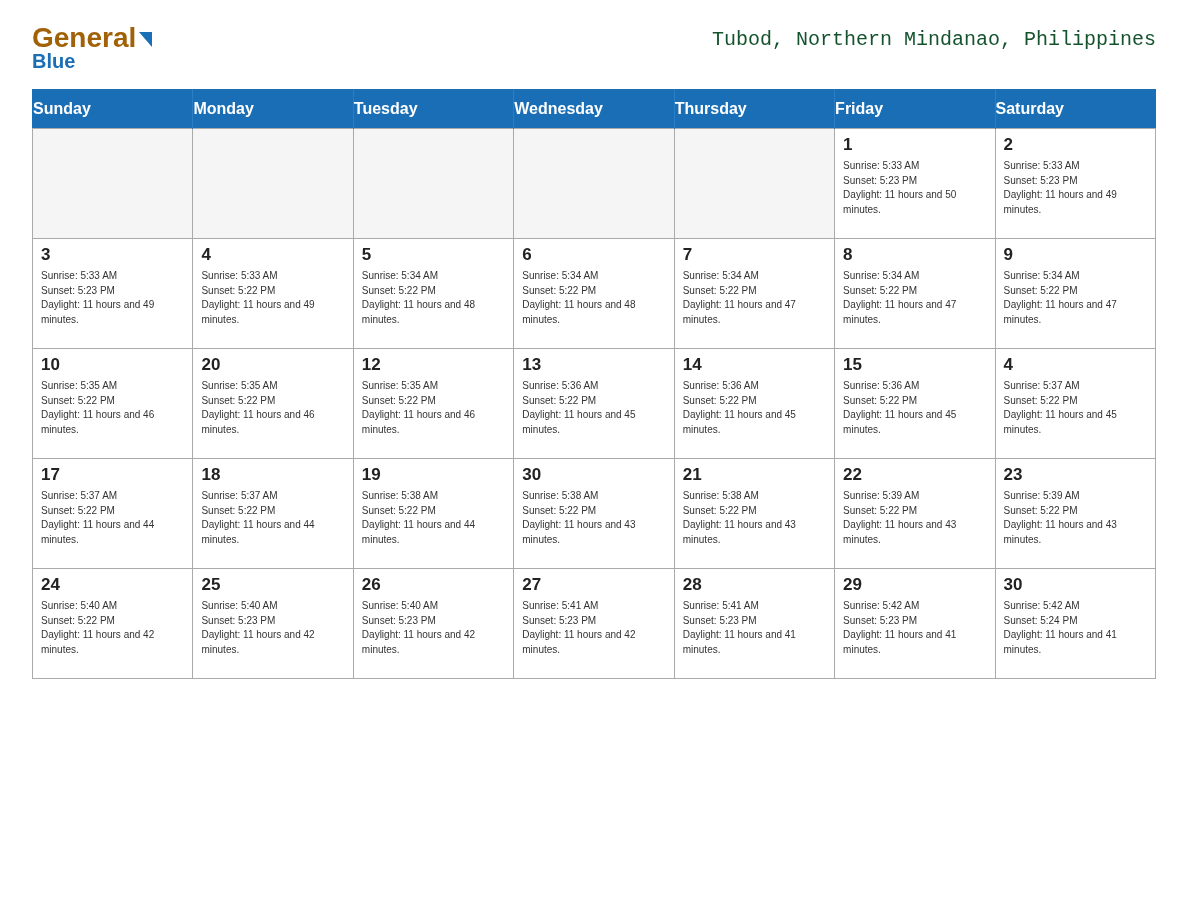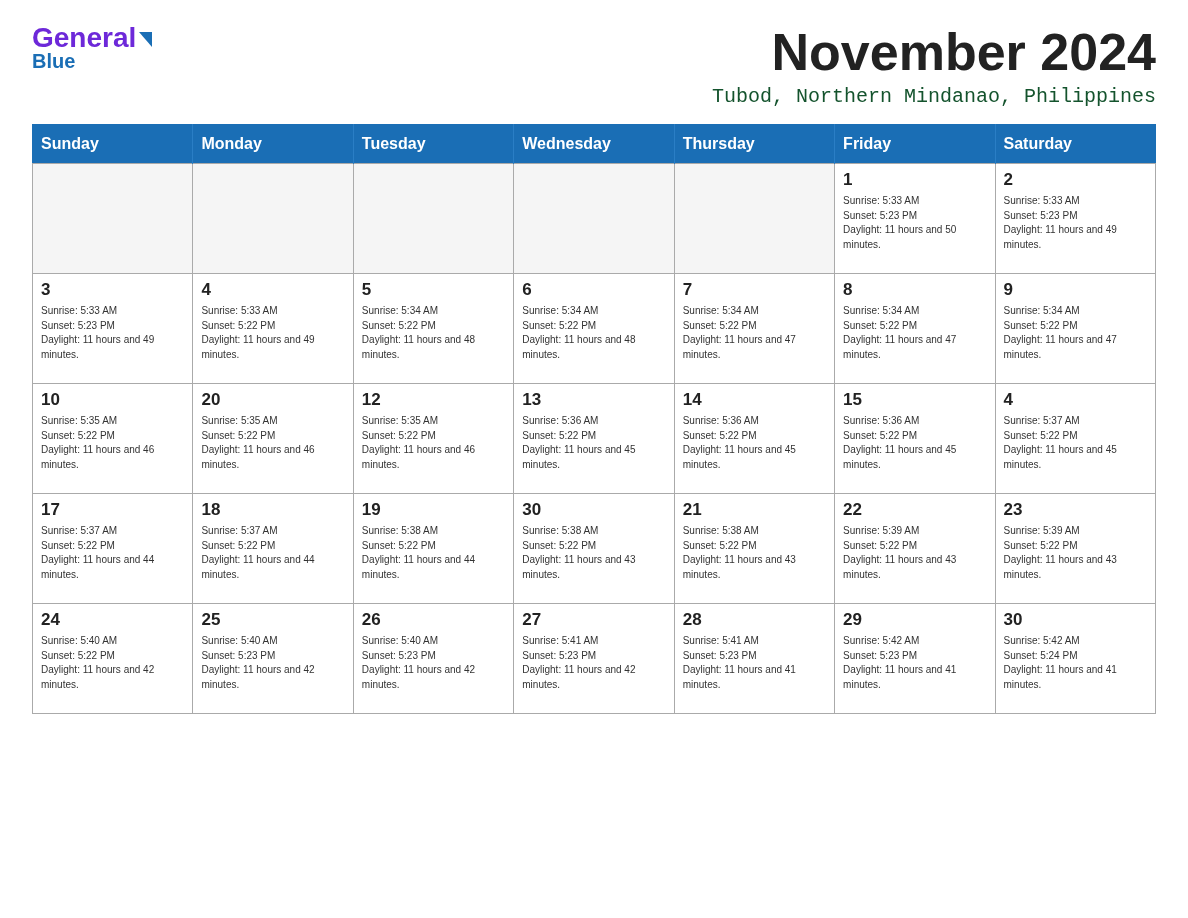--- a/index.html
+++ b/index.html
@@ -17,21 +17,21 @@
       margin-bottom: 16px;
     }
     .logo {
       display: flex;
       flex-direction: column;
       align-items: flex-start;
     }
     .logo-top {
       font-size: 28px;
       font-weight: bold;
-      color: #6d28d9;
+      color: #a16207;
       line-height: 1;
     }
     .logo-bottom {
       font-size: 20px;
       font-weight: bold;
       color: #1a6eb5;
       margin-top: -2px;
     }
     .title-block {
       text-align: right;
@@ -51,21 +51,21 @@
     .calendar {
       width: 100%;
       border-collapse: collapse;
       border: 1px solid #1a6eb5;
     }
     .calendar thead tr th {
       background: #1a6eb5;
       color: #fff;
       font-size: 16px;
       font-weight: bold;
-      padding: 10px 8px;
+      padding: 10px 0;
       text-align: left;
       border-right: 1px solid #2a7ec5;
     }
     .calendar thead tr th:last-child {
       border-right: none;
     }
     .calendar tbody tr td {
       border: 1px solid #aaa;
       vertical-align: top;
       padding: 6px 8px;
@@ -98,21 +98,20 @@
 <body>
 
 <div class="header">
   <div class="logo">
     <div class="logo-top">
       General<span style="display:inline-block;width:0;height:0;border-left:13px solid transparent;border-right:0px solid transparent;border-top:15px solid #1a6eb5;margin-left:3px;vertical-align:middle;"></span>
     </div>
     <div class="logo-bottom">Blue</div>
   </div>
   <div class="title-block">
-    <div class="month-title">November 2024</div>
     <div class="location">Tubod, Northern Mindanao, Philippines</div>
   </div>
 </div>
 
 <table class="calendar">
   <thead>
     <tr id="weekday-header">
         <th>Sunday</th>
         <th>Monday</th>
         <th>Tuesday</th>

